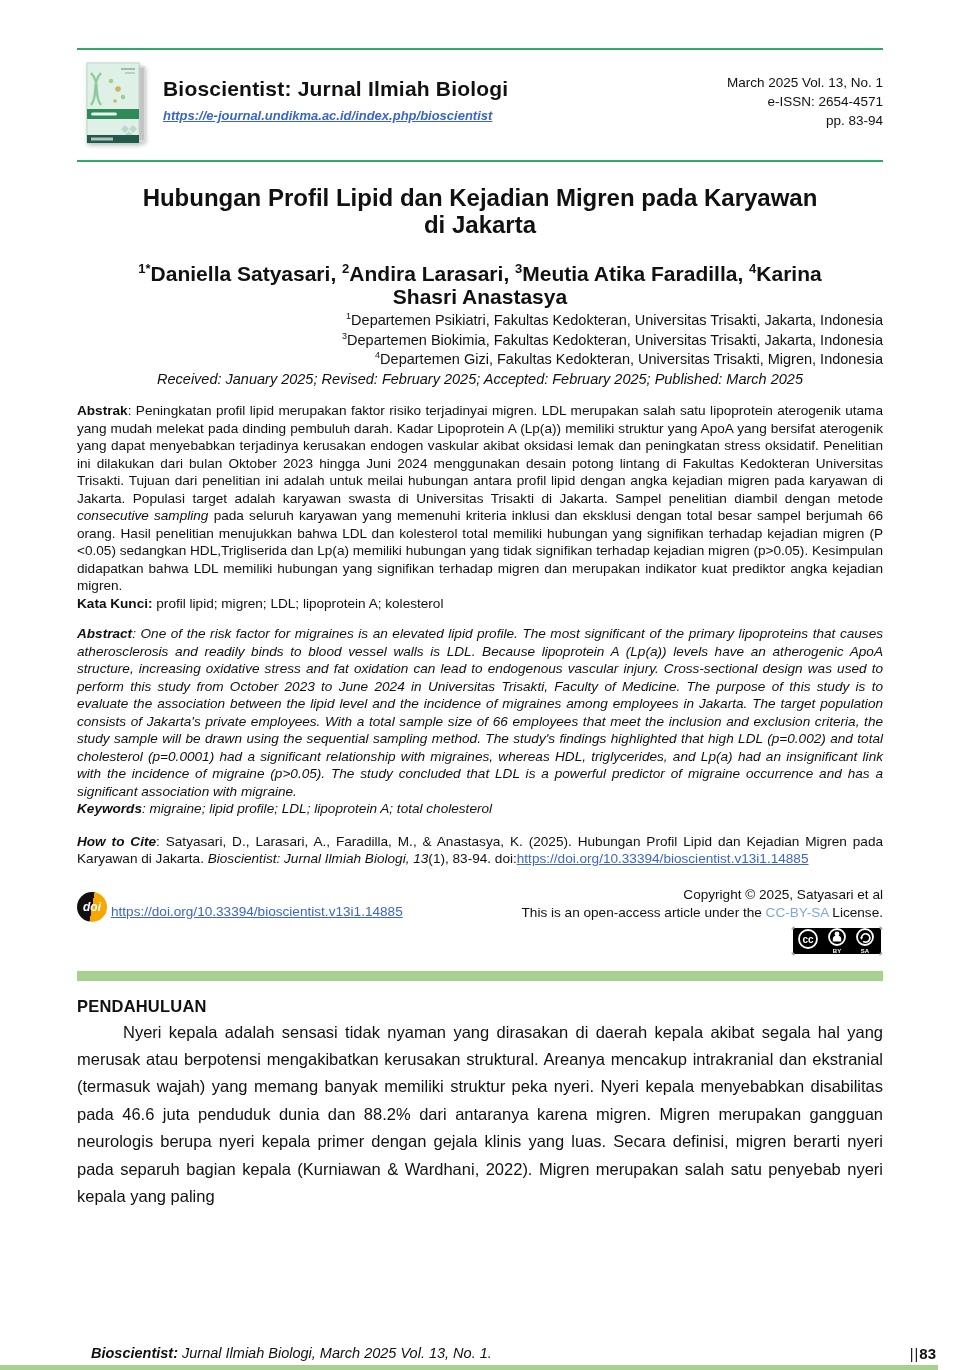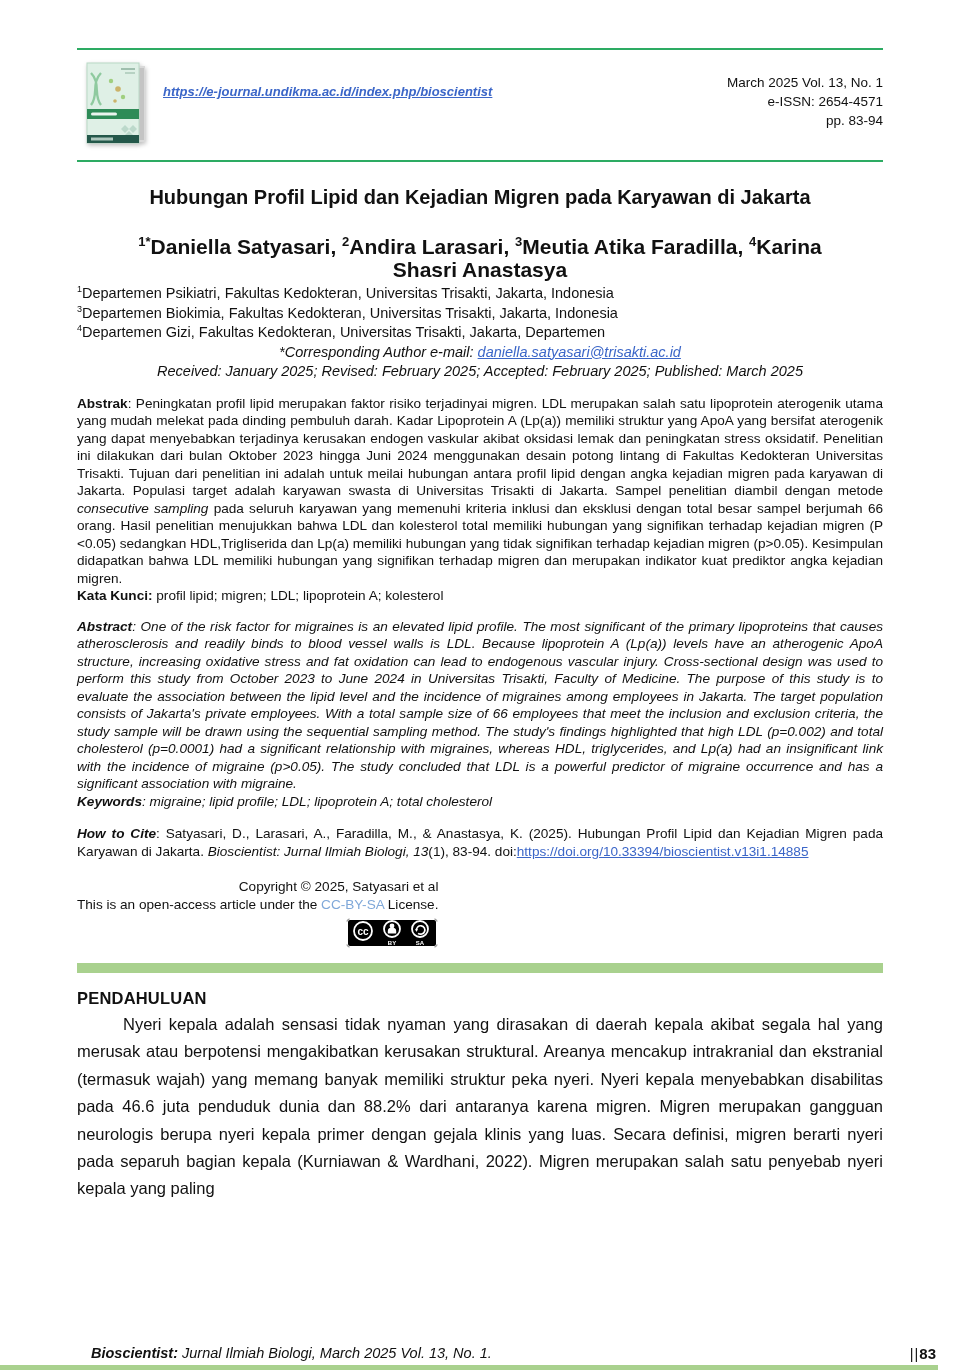--- a/index.html
+++ b/index.html
@@ -20,24 +20,24 @@
   
   .header{display:flex;align-items:flex-start;margin-top:11px;min-height:86px;}
   .logo-wrap{width:64px;flex:0 0 64px;margin-left:8px;}
   .logo-wrap svg{display:block;filter:drop-shadow(1px 2px 2px rgba(0,0,0,.25));}
   .head-mid{flex:1;margin-left:14px;padding-top:16px;}
   .journal-title{font-size:21px;font-weight:bold;letter-spacing:.2px;}
   .journal-url{font-size:13px;font-style:italic;font-weight:bold;color:#3b66c8;text-decoration:underline;display:inline-block;margin-top:7px;cursor:pointer;}
   .head-right{width:215px;text-align:right;font-size:13.5px;line-height:19px;padding-top:12px;}
 
   
-  .article-title{margin:22px 60px 0 60px;text-align:center;font-size:20px;line-height:27px;font-weight:bold;}
+  .article-title{margin:22px 60px 0 60px;text-align:center;font-size:24px;line-height:27px;font-weight:bold;}
   .authors{margin:24px 40px 0 40px;text-align:center;font-size:21px;line-height:23px;font-weight:bold;}
   sup{font-size:62%;line-height:0;}
-  .affiliations{margin-top:3px;text-align:left;font-size:14.5px;line-height:19.5px;}
+  .affiliations{margin-top:3px;text-align:right;font-size:14.5px;line-height:19.5px;}
   .corr-line{ text-align:center;font-size:14.5px;line-height:19.5px;font-style:italic;}
   .email-link{color:#3b66c8;text-decoration:underline;cursor:pointer;}
   .received-line{text-align:center;font-size:14.5px;line-height:19.5px;font-style:italic;}
 
   
   .abstract{margin-top:13px;font-size:13.6px;line-height:17.5px;text-align:justify;}
   .abstract .lbl{font-weight:bold;}
   .abstract-en{font-style:italic;}
   .kw-line{font-size:13.6px;line-height:17.5px;}
   .kw-line .lbl{font-weight:bold;}
@@ -92,46 +92,44 @@
           <circle cx="38" cy="36" r="2.2" fill="#9fcf7f"></circle>
           <circle cx="30" cy="40" r="1.8" fill="#cbb36a"></circle>
           <rect x="2" y="48" width="52" height="10" fill="#2e8b57"></rect>
           <rect x="6" y="51.5" width="26" height="3" rx="1.5" fill="#ffffff" opacity="0.9"></rect>
           <path d="M40,64 l4,4 -4,4 -4,-4 z M48,64 l4,4 -4,4 -4,-4 z M44,70 l4,4 -4,4 -4,-4 z" fill="#bcd9cb"></path>
           <rect x="2" y="74" width="52" height="8" fill="#24584a"></rect>
           <rect x="6" y="76.5" width="22" height="3" fill="#cfe3d9" opacity="0.8"></rect>
         </svg>
       </div>
       <div class="head-mid">
+        <div class="journal-title">Bioscientist: Jurnal Ilmiah Biologi</div>
         <a class="journal-url">https://e-journal.undikma.ac.id/index.php/bioscientist</a>
       </div>
       <div class="head-right">
         <div>March 2025 Vol. 13, No. 1</div>
         <div>e-ISSN: 2654-4571</div>
         <div>pp. 83-94</div>
       </div>
     </div>
 
     <div class="rule rule-mid"></div>
 
     <h1 class="article-title">Hubungan Profil Lipid dan Kejadian Migren pada Karyawan di Jakarta</h1>
 
     <div class="authors">
       <sup>1*</sup><span>Daniella Satyasari, </span><sup>2</sup><span>Andira Larasari, </span><sup>3</sup><span>Meutia Atika Faradilla, </span><sup>4</sup><span>Karina Shasri Anastasya</span>
     </div>
 
     <div class="affiliations">
       <div><sup>1</sup><span>Departemen Psikiatri, Fakultas Kedokteran, Universitas Trisakti, Jakarta, Indonesia</span></div>
       <div><sup>3</sup><span>Departemen Biokimia, Fakultas Kedokteran, Universitas Trisakti, Jakarta, Indonesia</span></div>
-      <div><sup>4</sup><span>Departemen Gizi, Fakultas Kedokteran, Universitas Trisakti, Jakarta, Departemen</span></div>
+      <div><sup>4</sup><span>Departemen Gizi, Fakultas Kedokteran, Universitas Trisakti, Migren, Indonesia</span></div>
     </div>
 
-    <div class="corr-line">
-      <span>*Corresponding Author e-mail: </span><a class="email-link">daniella.satyasari@trisakti.ac.id</a>
-    </div>
 
     <div class="received-line">Received: January 2025; Revised: February 2025; Accepted: February 2025; Published: March 2025</div>
 
     <div class="abstract">
       <span class="lbl">Abstrak</span><span>: </span><span>Peningkatan profil lipid merupakan faktor risiko terjadinyai migren. LDL merupakan salah satu lipoprotein aterogenik utama yang mudah melekat pada dinding pembuluh darah. Kadar Lipoprotein A (Lp(a)) memiliki struktur yang ApoA yang bersifat aterogenik yang dapat menyebabkan terjadinya kerusakan endogen vaskular akibat oksidasi lemak dan peningkatan stress oksidatif. Penelitian ini dilakukan dari bulan Oktober 2023 hingga Juni 2024 menggunakan desain potong lintang di Fakultas Kedokteran Universitas Trisakti. Tujuan dari penelitian ini adalah untuk meilai hubungan antara profil lipid dengan angka kejadian migren pada karyawan di Jakarta. Populasi target adalah karyawan swasta di Universitas Trisakti di Jakarta. Sampel penelitian diambil dengan metode </span><i>consecutive sampling</i><span> pada seluruh karyawan yang memenuhi kriteria inklusi dan eksklusi dengan total besar sampel berjumah 66 orang. Hasil penelitian menujukkan bahwa LDL dan kolesterol total memiliki hubungan yang signifikan terhadap kejadian migren (P &lt;0.05) sedangkan HDL,Trigliserida dan Lp(a) memiliki hubungan yang tidak signifikan terhadap kejadian migren (p&gt;0.05). Kesimpulan didapatkan bahwa LDL memiliki hubungan yang signifikan terhadap migren dan merupakan indikator kuat prediktor angka kejadian migren.</span>
       <div class="kw-line">
         <span class="lbl">Kata Kunci:</span><span> profil lipid; migren; LDL; lipoprotein A; kolesterol</span>
       </div>
     </div>
 
@@ -140,20 +138,24 @@
       <div class="kw-line">
         <span class="lbl">Keywords</span><span>: migraine; lipid profile; LDL; lipoprotein A; total cholesterol</span>
       </div>
     </div>
 
     <div class="howto">
       <span class="lbl">How to Cite</span><span>: Satyasari, D., Larasari, A., Faradilla, M., &amp; Anastasya, K. (2025). Hubungan Profil Lipid dan Kejadian Migren pada Karyawan di Jakarta. </span><i>Bioscientist: Jurnal Ilmiah Biologi, 13</i><span>(1), 83-94. doi:</span><a class="link-blue">https://doi.org/10.33394/bioscientist.v13i1.14885</a>
     </div>
 
     <div class="doi-row">
+      <div class="doi-left">
+        <div class="doi-badge">doi</div>
+        <a class="link-blue">https://doi.org/10.33394/bioscientist.v13i1.14885</a>
+      </div>
       <div class="doi-right">
         <div>Copyright © 2025, Satyasari et al</div>
         <div>
           <span>This is an open-access article under the </span><a style="color:#7fa8d9;text-decoration:none;cursor:pointer;">CC-BY-SA</a><span> License.</span>
         </div>
         <span class="cc-badge">
           <svg width="92" height="30" viewBox="0 0 92 30">
             <rect x="0.5" y="0.5" width="91" height="29" rx="3" fill="#000" stroke="#fff" stroke-width="1"></rect>
             <rect x="1.5" y="1.5" width="89" height="27" rx="2.5" fill="none" stroke="#fff" stroke-width="1"></rect>
             <circle cx="17" cy="13" r="9" fill="none" stroke="#fff" stroke-width="1.8"></circle>

